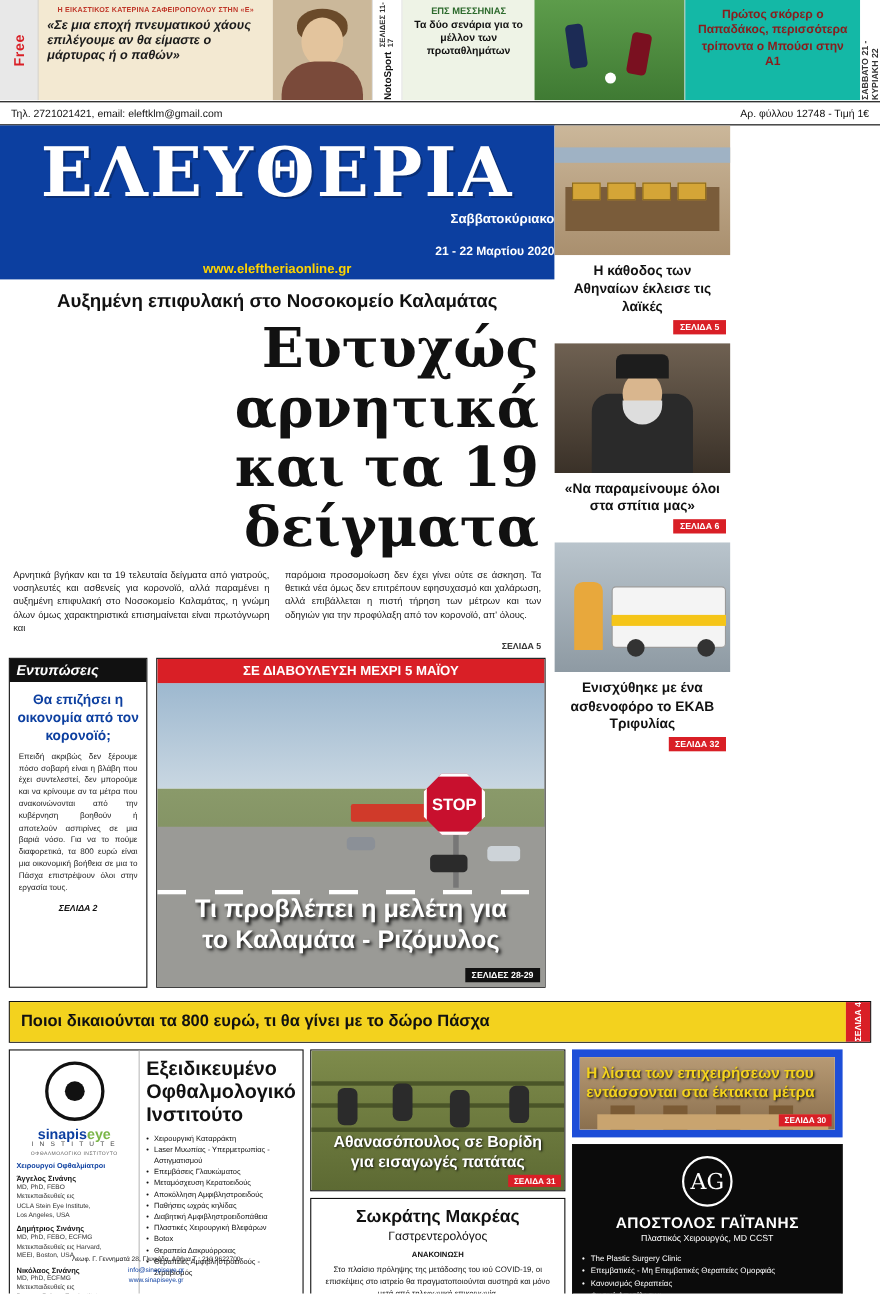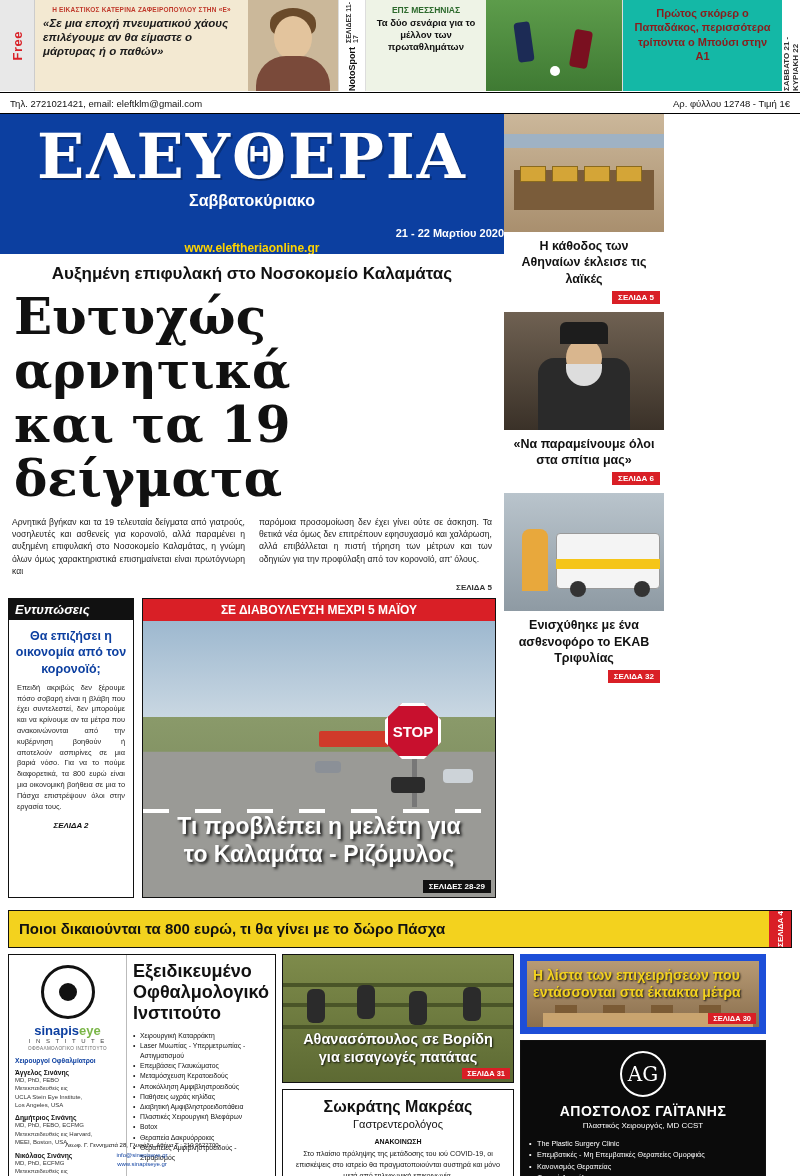--- a/index.html
+++ b/index.html
@@ -79,36 +79,36 @@
   .masthead {
     background:#0c3fa0; height:140px; position:relative; overflow:hidden;
   }
   .masthead .title {
     color:#fff; font-family:"DejaVu Serif", serif; font-weight:bold;
     font-size:62px; letter-spacing:2px; text-align:center; padding-top:12px;
     line-height:1;
     text-shadow:2px 2px 0 rgba(0,0,0,0.25);
   }
   .masthead .sub1 {
-    color:#fff; text-align:center; font-size:16px; font-weight:bold; margin-top:4px;
+    color:#fff; text-align:right; font-size:12px; font-weight:bold; margin-top:4px;
   }
   .masthead .sub2 {
     color:#fff; text-align:right; font-size:11px; font-weight:bold; margin-top:17px;
   }
   .masthead .sub3 {
     color:#ffd400; text-align:center; font-size:12px; font-weight:bold; margin-top:2px;
   }
 
   
   .kicker {
     text-align:center; font-size:17px; font-weight:bold; color:#111;
     padding:10px 10px 2px 10px;
   }
   .headline {
-    text-align:left; font-family:"DejaVu Serif", serif; font-weight:bold;
+    text-align:right; font-family:"DejaVu Serif", serif; font-weight:bold;
     font-size:50px; line-height:1.08; color:#111; padding:4px 14px 10px 14px;
   }
   .lead {
     display:flex; gap:14px; padding:0 12px 4px 12px;
   }
   .lead .c { flex:1; font-size:8.6px; line-height:1.42; text-align:justify; color:#1a1a1a; }
   .pagenote { text-align:right; font-size:8px; font-weight:bold; color:#333; padding:2px 12px 6px 0; }
 
   
   .band { display:flex; padding:0 8px 6px 8px; gap:8px; }

